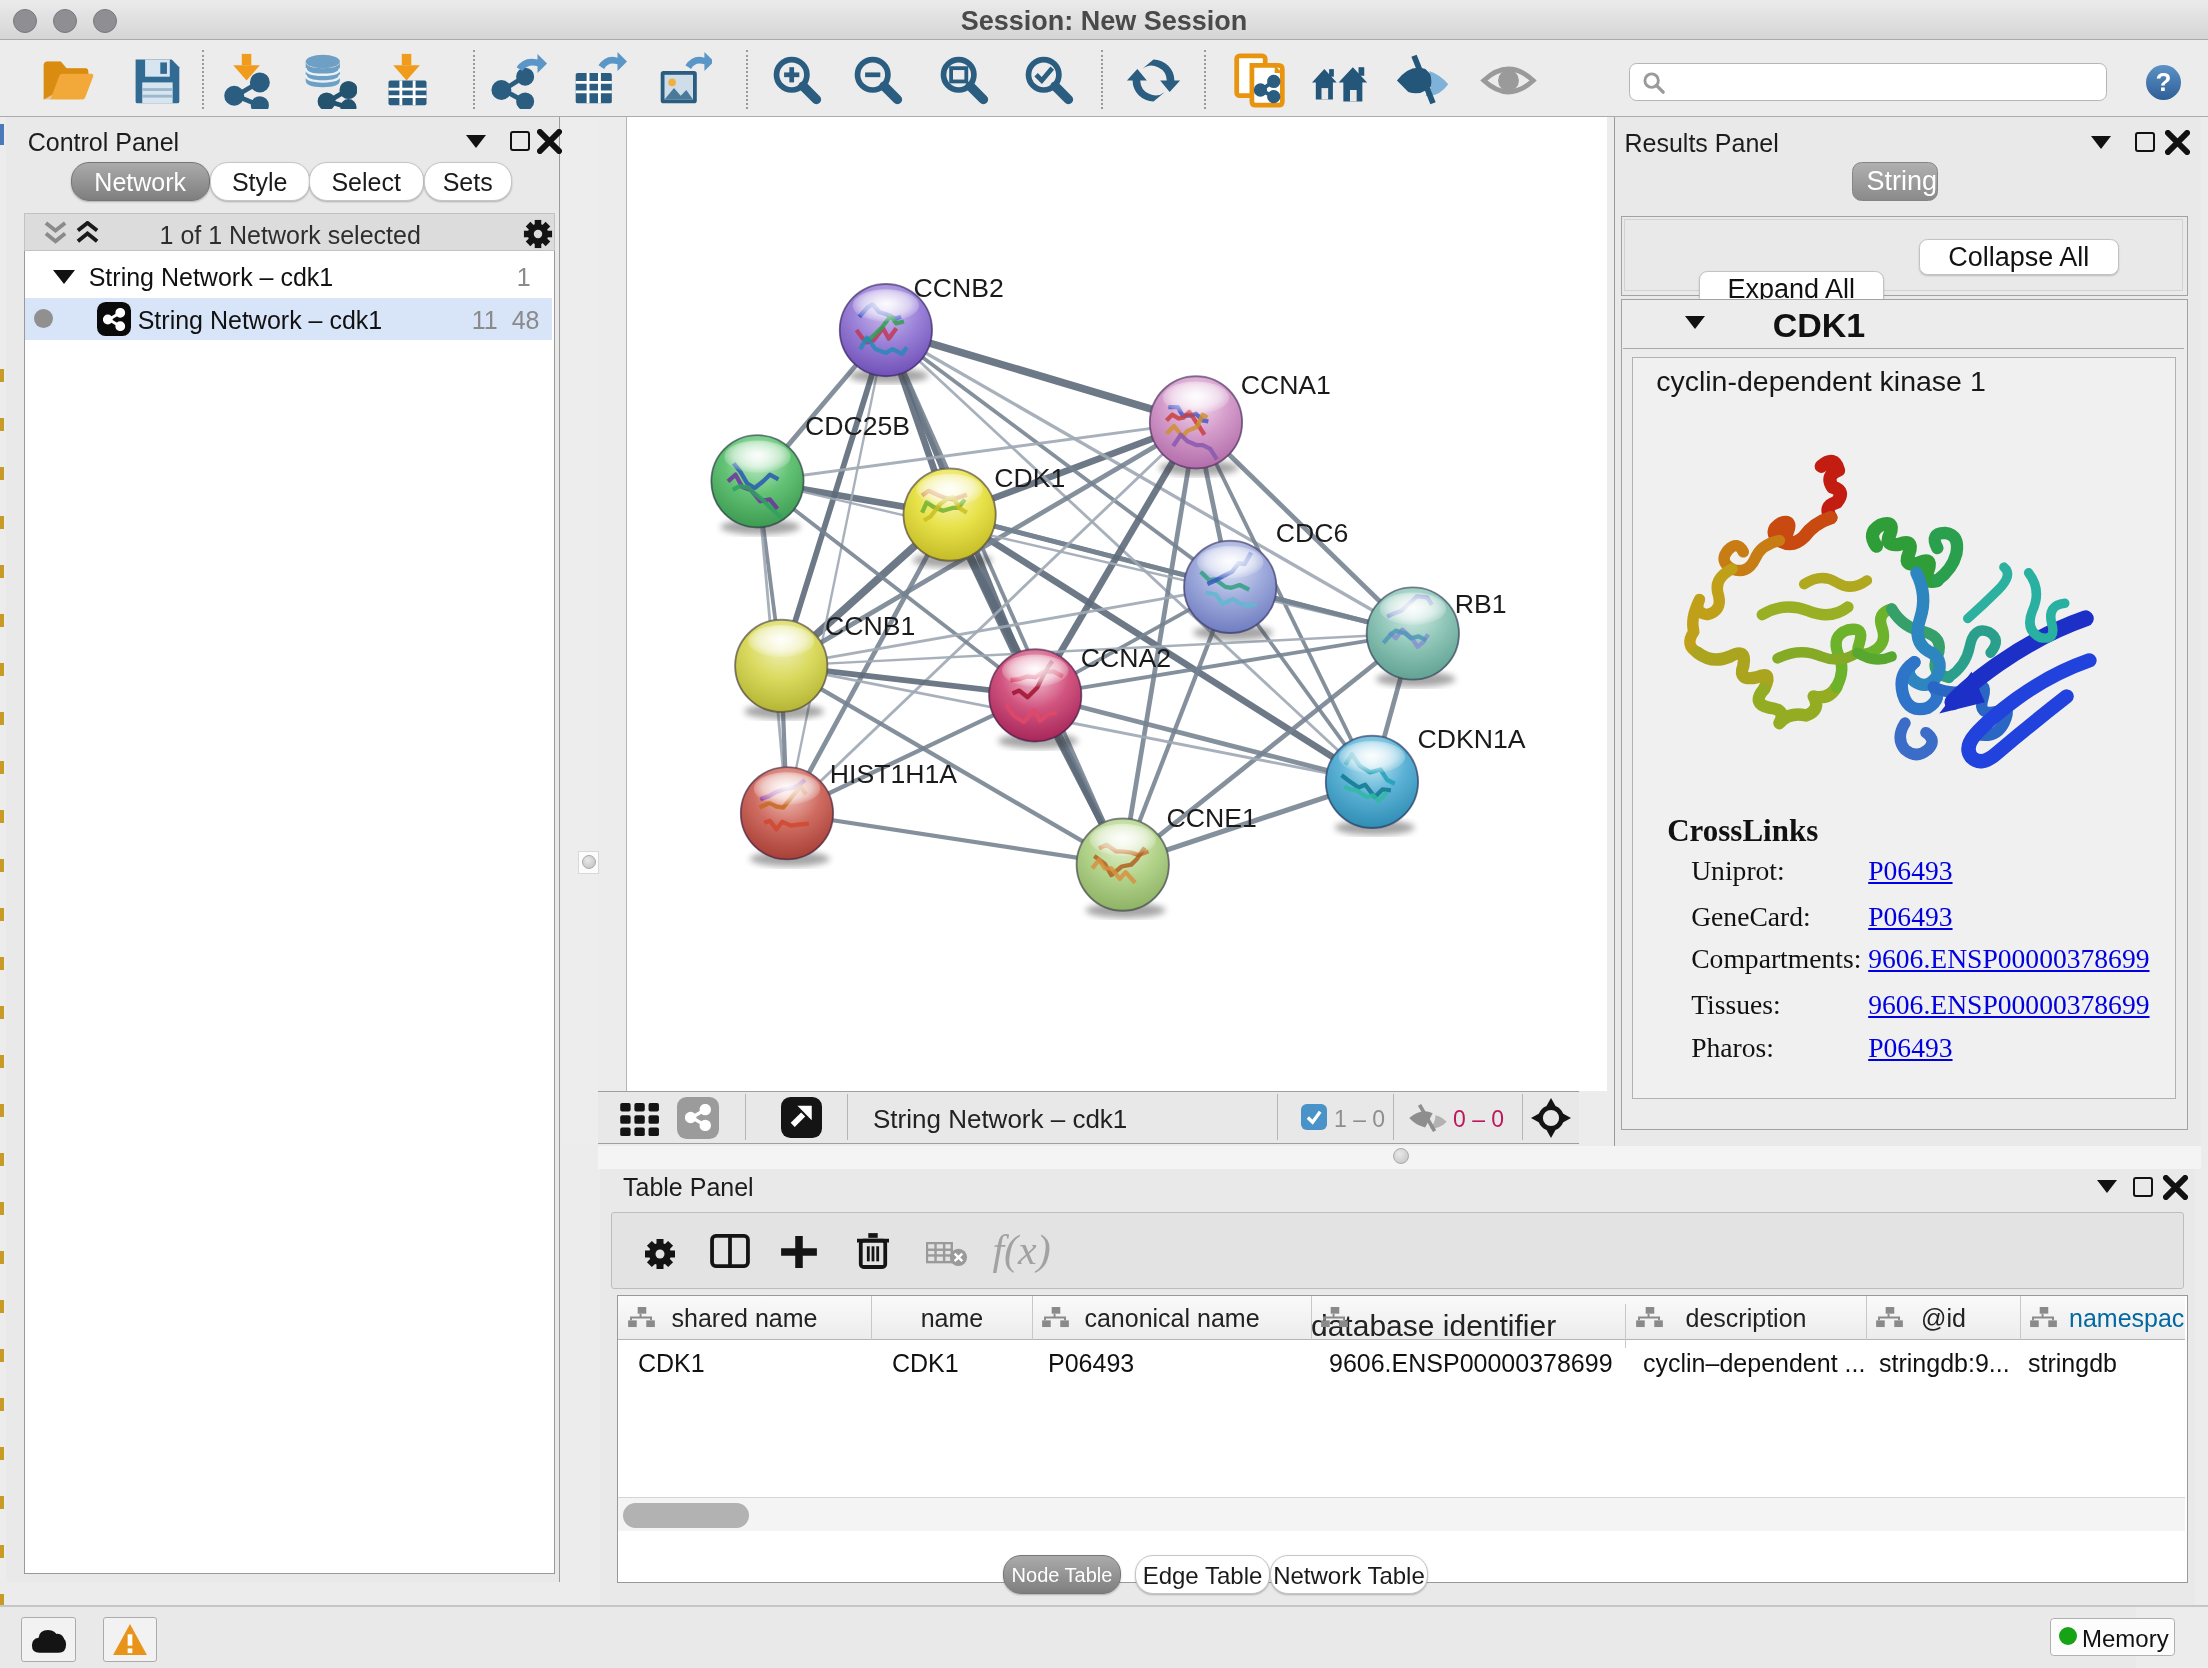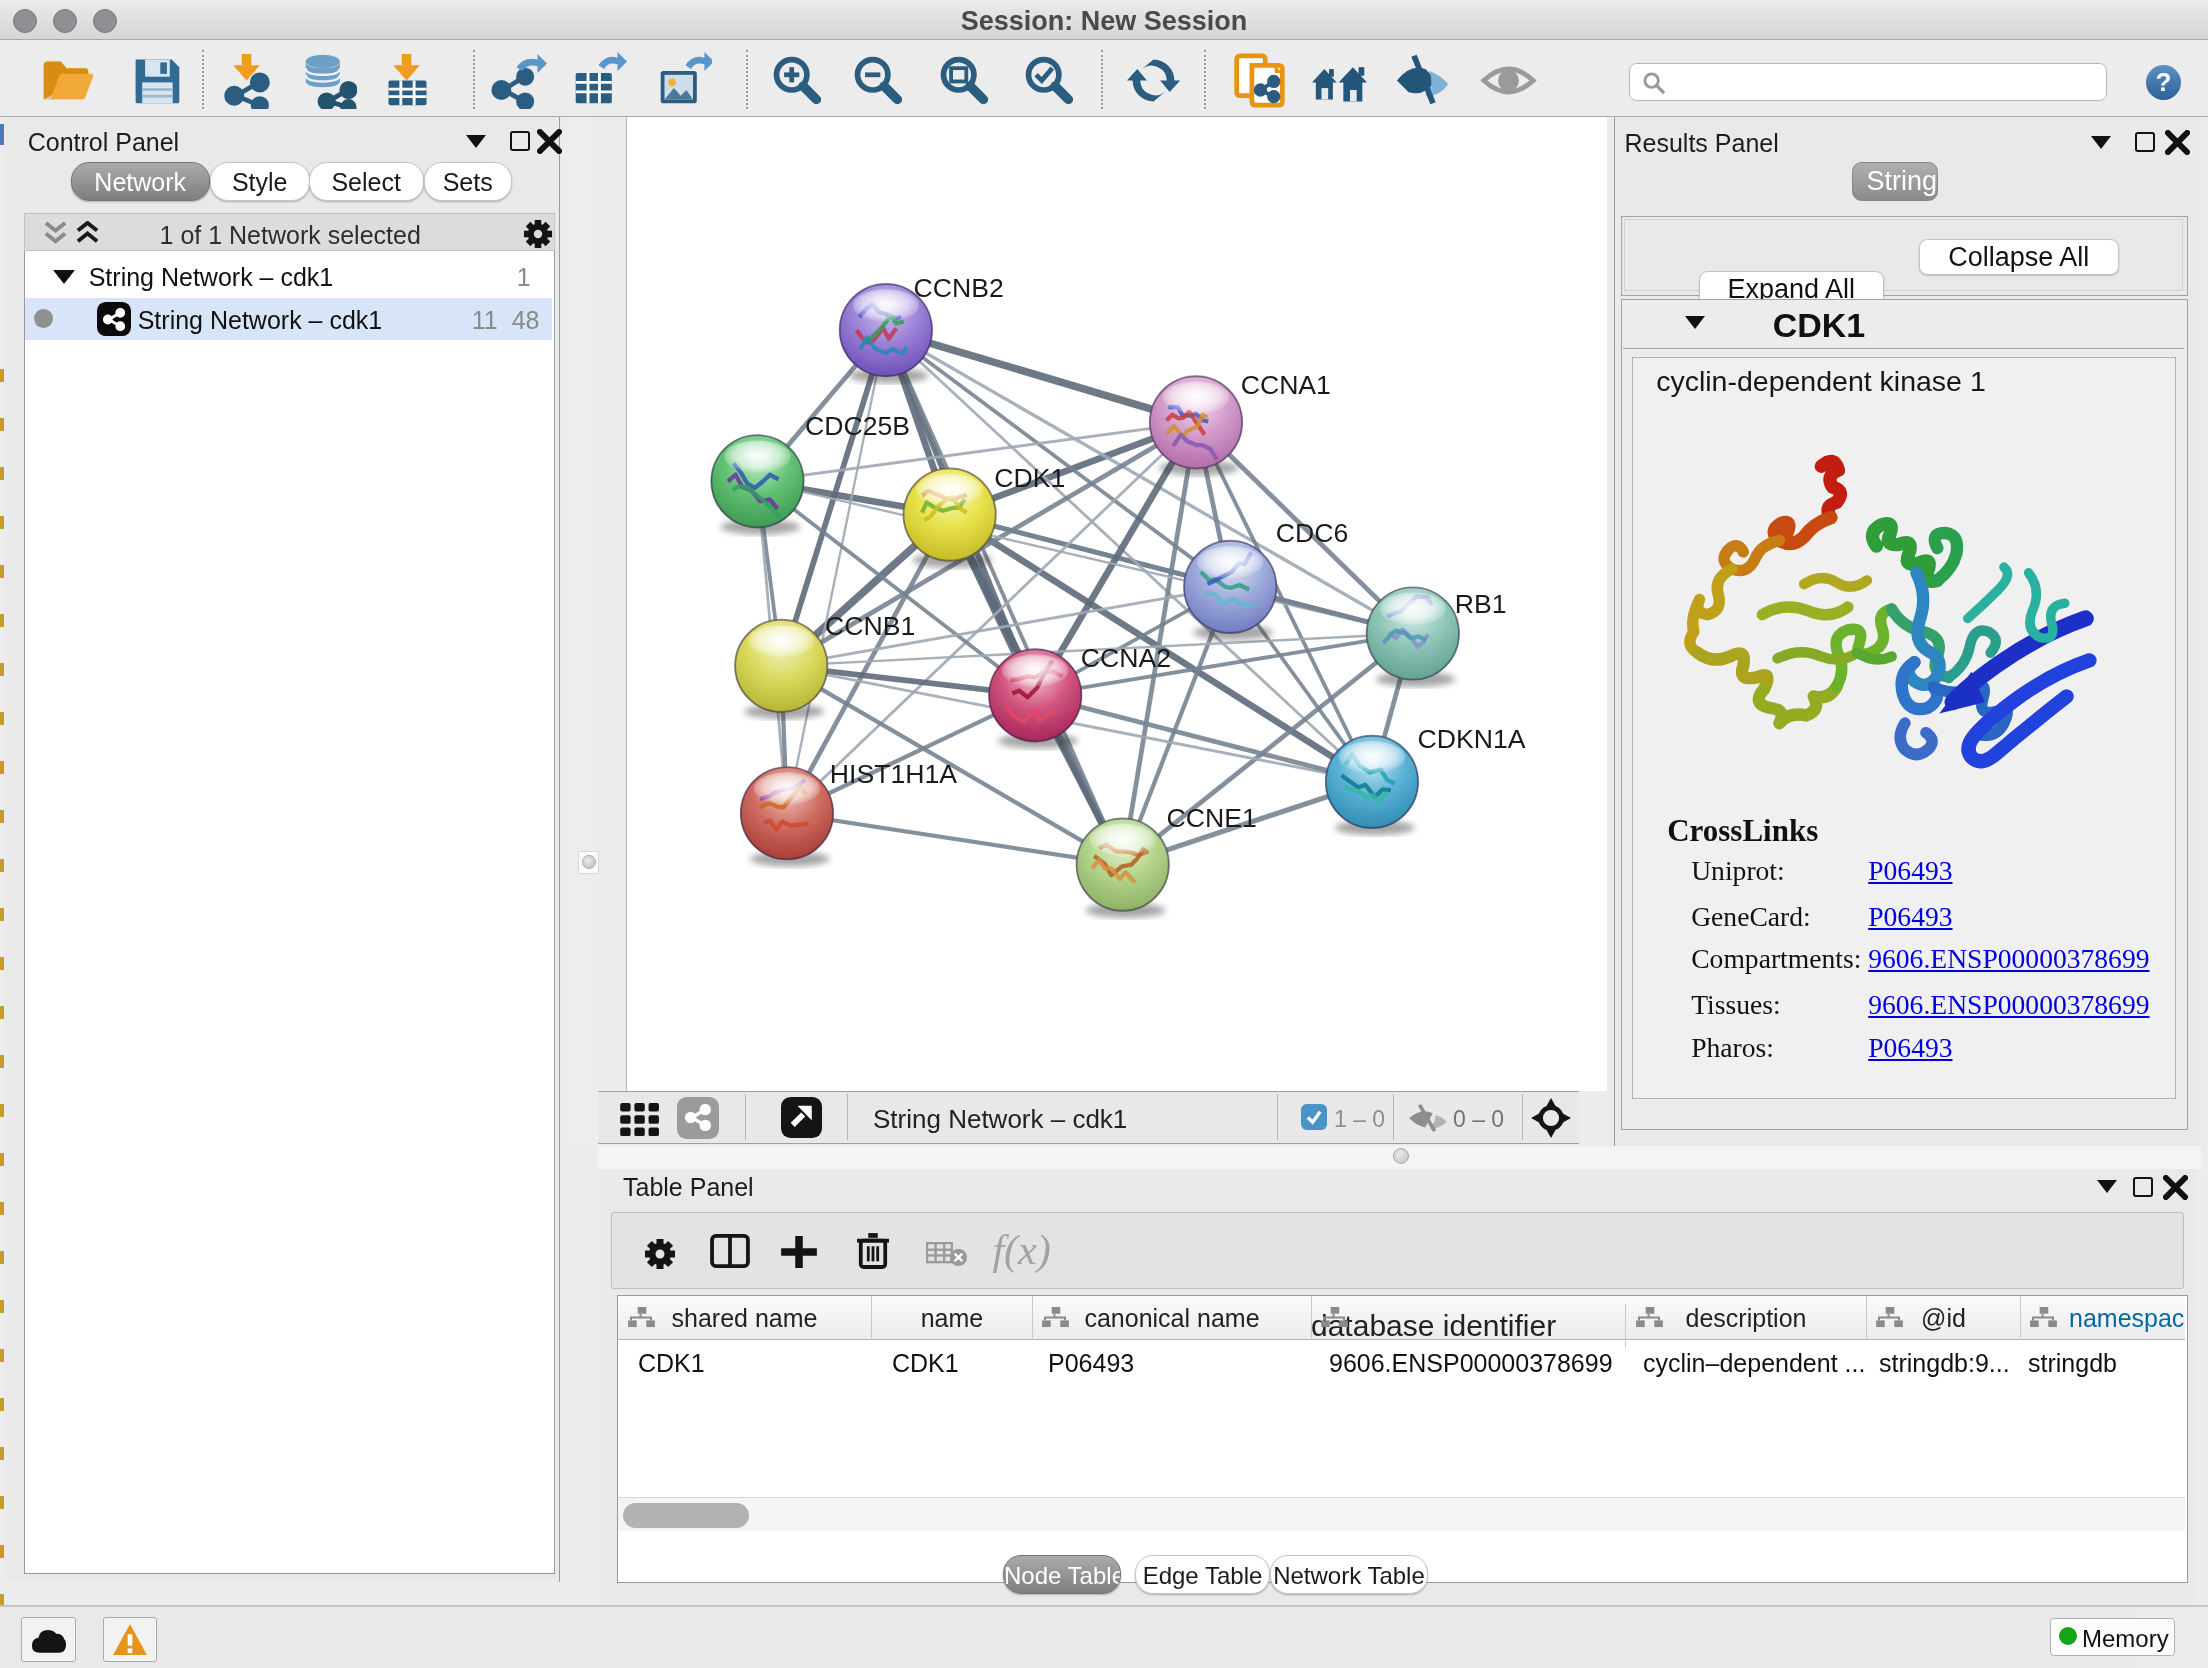--- a/index.html
+++ b/index.html
@@ -495,21 +495,21 @@
   <svg class="abs" style="left:707px;top:16px;" width="18" height="18" viewBox="0 0 19 19">
       <path d="M3 10 L8 15 L16 4" stroke="#fff" stroke-width="3.5" fill="none"></path>
     </svg>
   <div class="abs" style="left:736px;top:14.3px;font-size:23px;color:#8e8e8e;">1 – 0</div>
   <div class="abs" style="left:795px;top:1.9px;height:46px;border-left:1.9px solid #b5b5b5;"></div>
   <svg class="abs" style="left:808px;top:11.4px;" width="44" height="30" viewBox="0 0 46 32">
       <path d="M3 16 Q16 5 28 11 L20 26 Q10 24 3 16 Z" fill="#8e8e8e"></path>
       <path d="M31 13 Q38 15 43 20 Q35 28 25 27 Q31 21 31 13 Z" fill="#b2b2b2"></path>
       <line x1="14" y1="2" x2="30" y2="30" stroke="#8e8e8e" stroke-width="4"></line>
     </svg>
-  <div class="abs" style="left:855px;top:14.3px;font-size:23px;color:#737373;">0 – 0</div>
+  <div class="abs" style="left:855px;top:14.3px;font-size:23px;color:#be185d;">0 – 0</div>
   <div class="abs" style="left:924px;top:1.9px;height:46px;border-left:1.9px solid #b5b5b5;"></div>
   <svg class="abs" style="left:933px;top:5.7px;" width="40" height="40" viewBox="0 0 42 42">
       <circle cx="21" cy="21" r="11" fill="none" stroke="#141414" stroke-width="5"></circle>
       <g fill="#141414">
         <polygon points="21,0 26,9 16,9"></polygon>
         <polygon points="21,42 26,33 16,33"></polygon>
         <polygon points="0,21 9,16 9,26"></polygon>
         <polygon points="42,21 33,16 33,26"></polygon>
       </g>
     </svg>
@@ -692,21 +692,21 @@
     <div class="abs" style="left:274px;top:53px;font-size:25px;color:#111;">CDK1</div>
     <div class="abs" style="left:430px;top:53px;font-size:25px;color:#111;">P06493</div>
     <div class="abs" style="left:711px;top:53px;font-size:25px;color:#111;">9606.ENSP00000378699</div>
     <div class="abs" style="left:1025px;top:53px;font-size:25px;color:#111;">cyclin–dependent ...</div>
     <div class="abs" style="left:1261px;top:53px;font-size:25px;color:#111;">stringdb:9...</div>
     <div class="abs" style="left:1410px;top:53px;font-size:25px;color:#111;">stringdb</div>
     <div class="abs" style="left:0;top:201px;width:1567px;height:34px;background:#f4f4f4;border-top:1px solid #d5d5d5;">
       <div class="abs" style="left:4.8px;top:4.8px;width:126px;height:25px;border-radius:12.4px;background:#b2b2b2;"></div>
     </div>
   </div>
-  <div class="abs tab tabsel" style="left:403px;top:386px;width:118px;font-size:24px;">Node Table</div>
+  <div class="abs tab tabsel" style="left:403px;top:386px;width:118px;font-size:20px;">Node Table</div>
   <div class="abs tab" style="left:535px;top:386px;width:135px;font-size:24px;">Edge Table</div>
   <div class="abs tab" style="left:670px;top:386px;width:158px;font-size:24px;">Network Table</div>
 </div>
 
 <div class="abs" style="left:0;top:1605px;width:2208px;height:1.9px;background:#c6c6c6;"></div>
 <div class="abs" style="left:0;top:1607px;width:2136px;height:61px;background:#e9e9e9;">
 <div class="abs" style="left:21px;top:9.5px;width:55px;height:45px;background:#f2f2f2;border:1.9px solid #ababab;border-radius:2.9px;">
     <svg class="abs" style="left:7.6px;top:10.5px;" width="38" height="25" viewBox="0 0 40 26">
         <path d="M10 26 Q2 26 2 18 Q2 11 9 10 Q10 2 19 2 Q27 2 29 9 Q38 9 38 17 Q38 26 30 26 Z" fill="#141414"></path>
         <circle cx="29" cy="13" r="7" fill="#141414"></circle>

